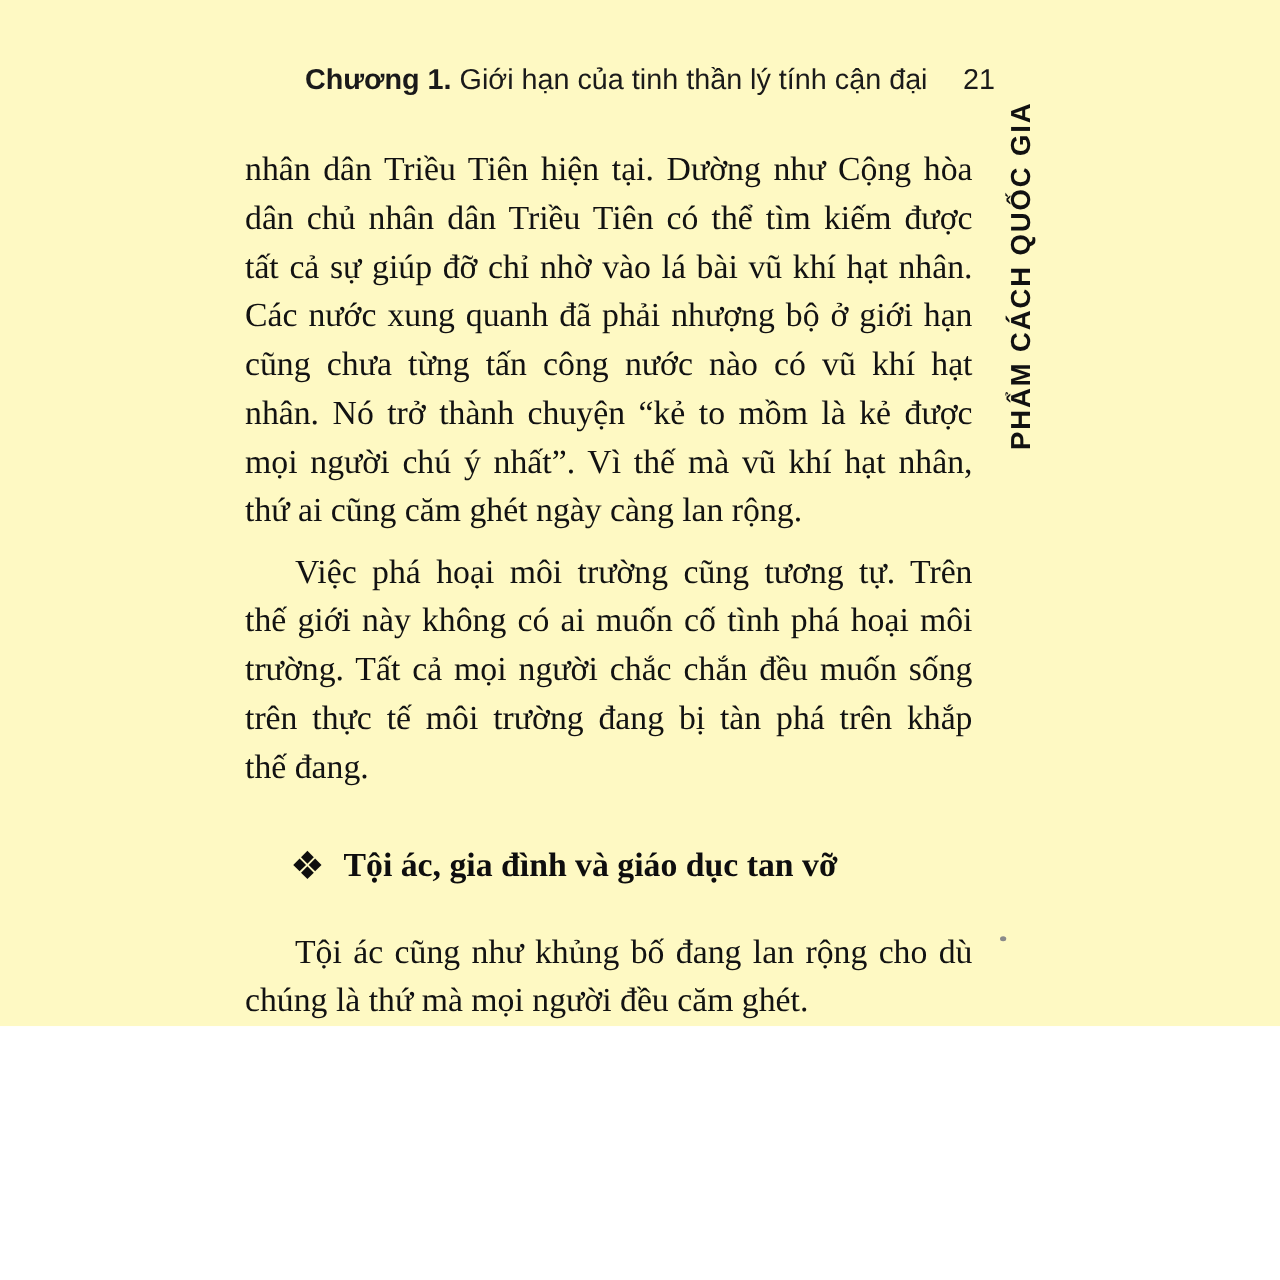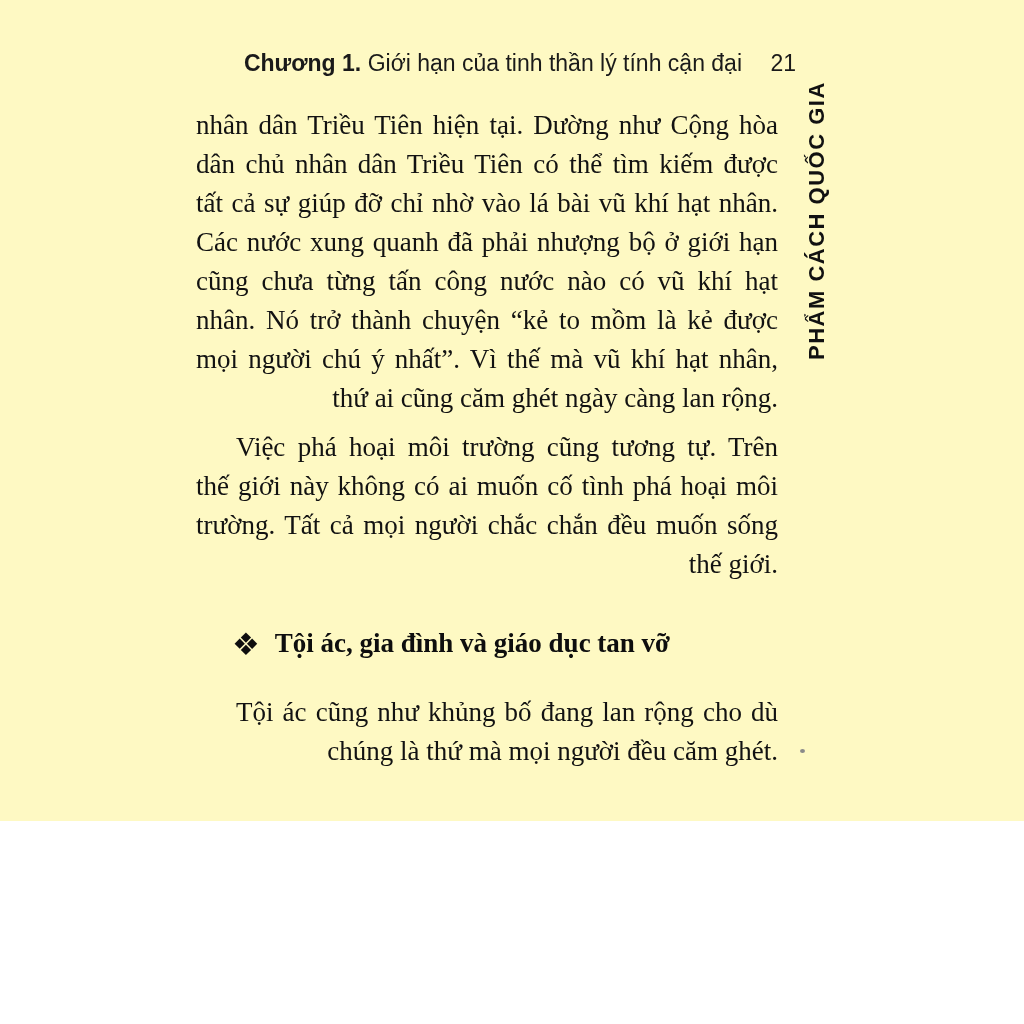--- a/index.html
+++ b/index.html
@@ -37,31 +37,31 @@
     font-family: "Liberation Sans", "DejaVu Sans", sans-serif;
     font-weight: 700;
     font-size: 22px;
     letter-spacing: 1.5px;
     color: #111;
     white-space: nowrap;
   }
 
   .body-text {
     position: absolute;
-    top: 106px;
+    top: 116px;
     left: 196px;
     width: 582px;
     font-family: "Liberation Serif", "DejaVu Serif", serif;
     font-size: 27px;
     line-height: 39px;
     color: #121212;
   }
   .para { margin: 0 0 10px 0; }
   .bodyline { text-align: justify; text-align-last: justify; }
-  .bodyline.last { text-align: right; text-align-last: auto; }
+  .bodyline.last { text-align: left; text-align-last: auto; }
   .para.indent .bodyline:first-child { text-indent: 40px; }
 
   .section-heading {
     display: flex;
     align-items: center;
     gap: 15px;
     margin: 40px 0 30px 36px;
     font-weight: 700;
     font-size: 27px;
     line-height: 39px;
@@ -106,21 +106,22 @@
         <div class="bodyline">cũng chưa từng tấn công nước nào có vũ khí hạt</div>
         <div class="bodyline">nhân. Nó trở thành chuyện “kẻ to mồm là kẻ được</div>
         <div class="bodyline">mọi người chú ý nhất”. Vì thế mà vũ khí hạt nhân,</div>
         <div class="bodyline last">thứ ai cũng căm ghét ngày càng lan rộng.</div>
       </div>
 
     <div class="para indent">
         <div class="bodyline">Việc phá hoại môi trường cũng tương tự. Trên</div>
         <div class="bodyline">thế giới này không có ai muốn cố tình phá hoại môi</div>
         <div class="bodyline">trường. Tất cả mọi người chắc chắn đều muốn sống</div>
-        <div class="bodyline last">thế giới.</div>
+        <div class="bodyline">trên thực tế môi trường đang bị tàn phá trên khắp</div>
+        <div class="bodyline last">thế đang.</div>
       </div>
 
     <div class="section-heading">
       <span class="ornament">❖</span>
       <span>Tội ác, gia đình và giáo dục tan vỡ</span>
     </div>
 
     <div class="para indent">
         <div class="bodyline">Tội ác cũng như khủng bố đang lan rộng cho dù</div>
         <div class="bodyline last">chúng là thứ mà mọi người đều căm ghét.</div>

